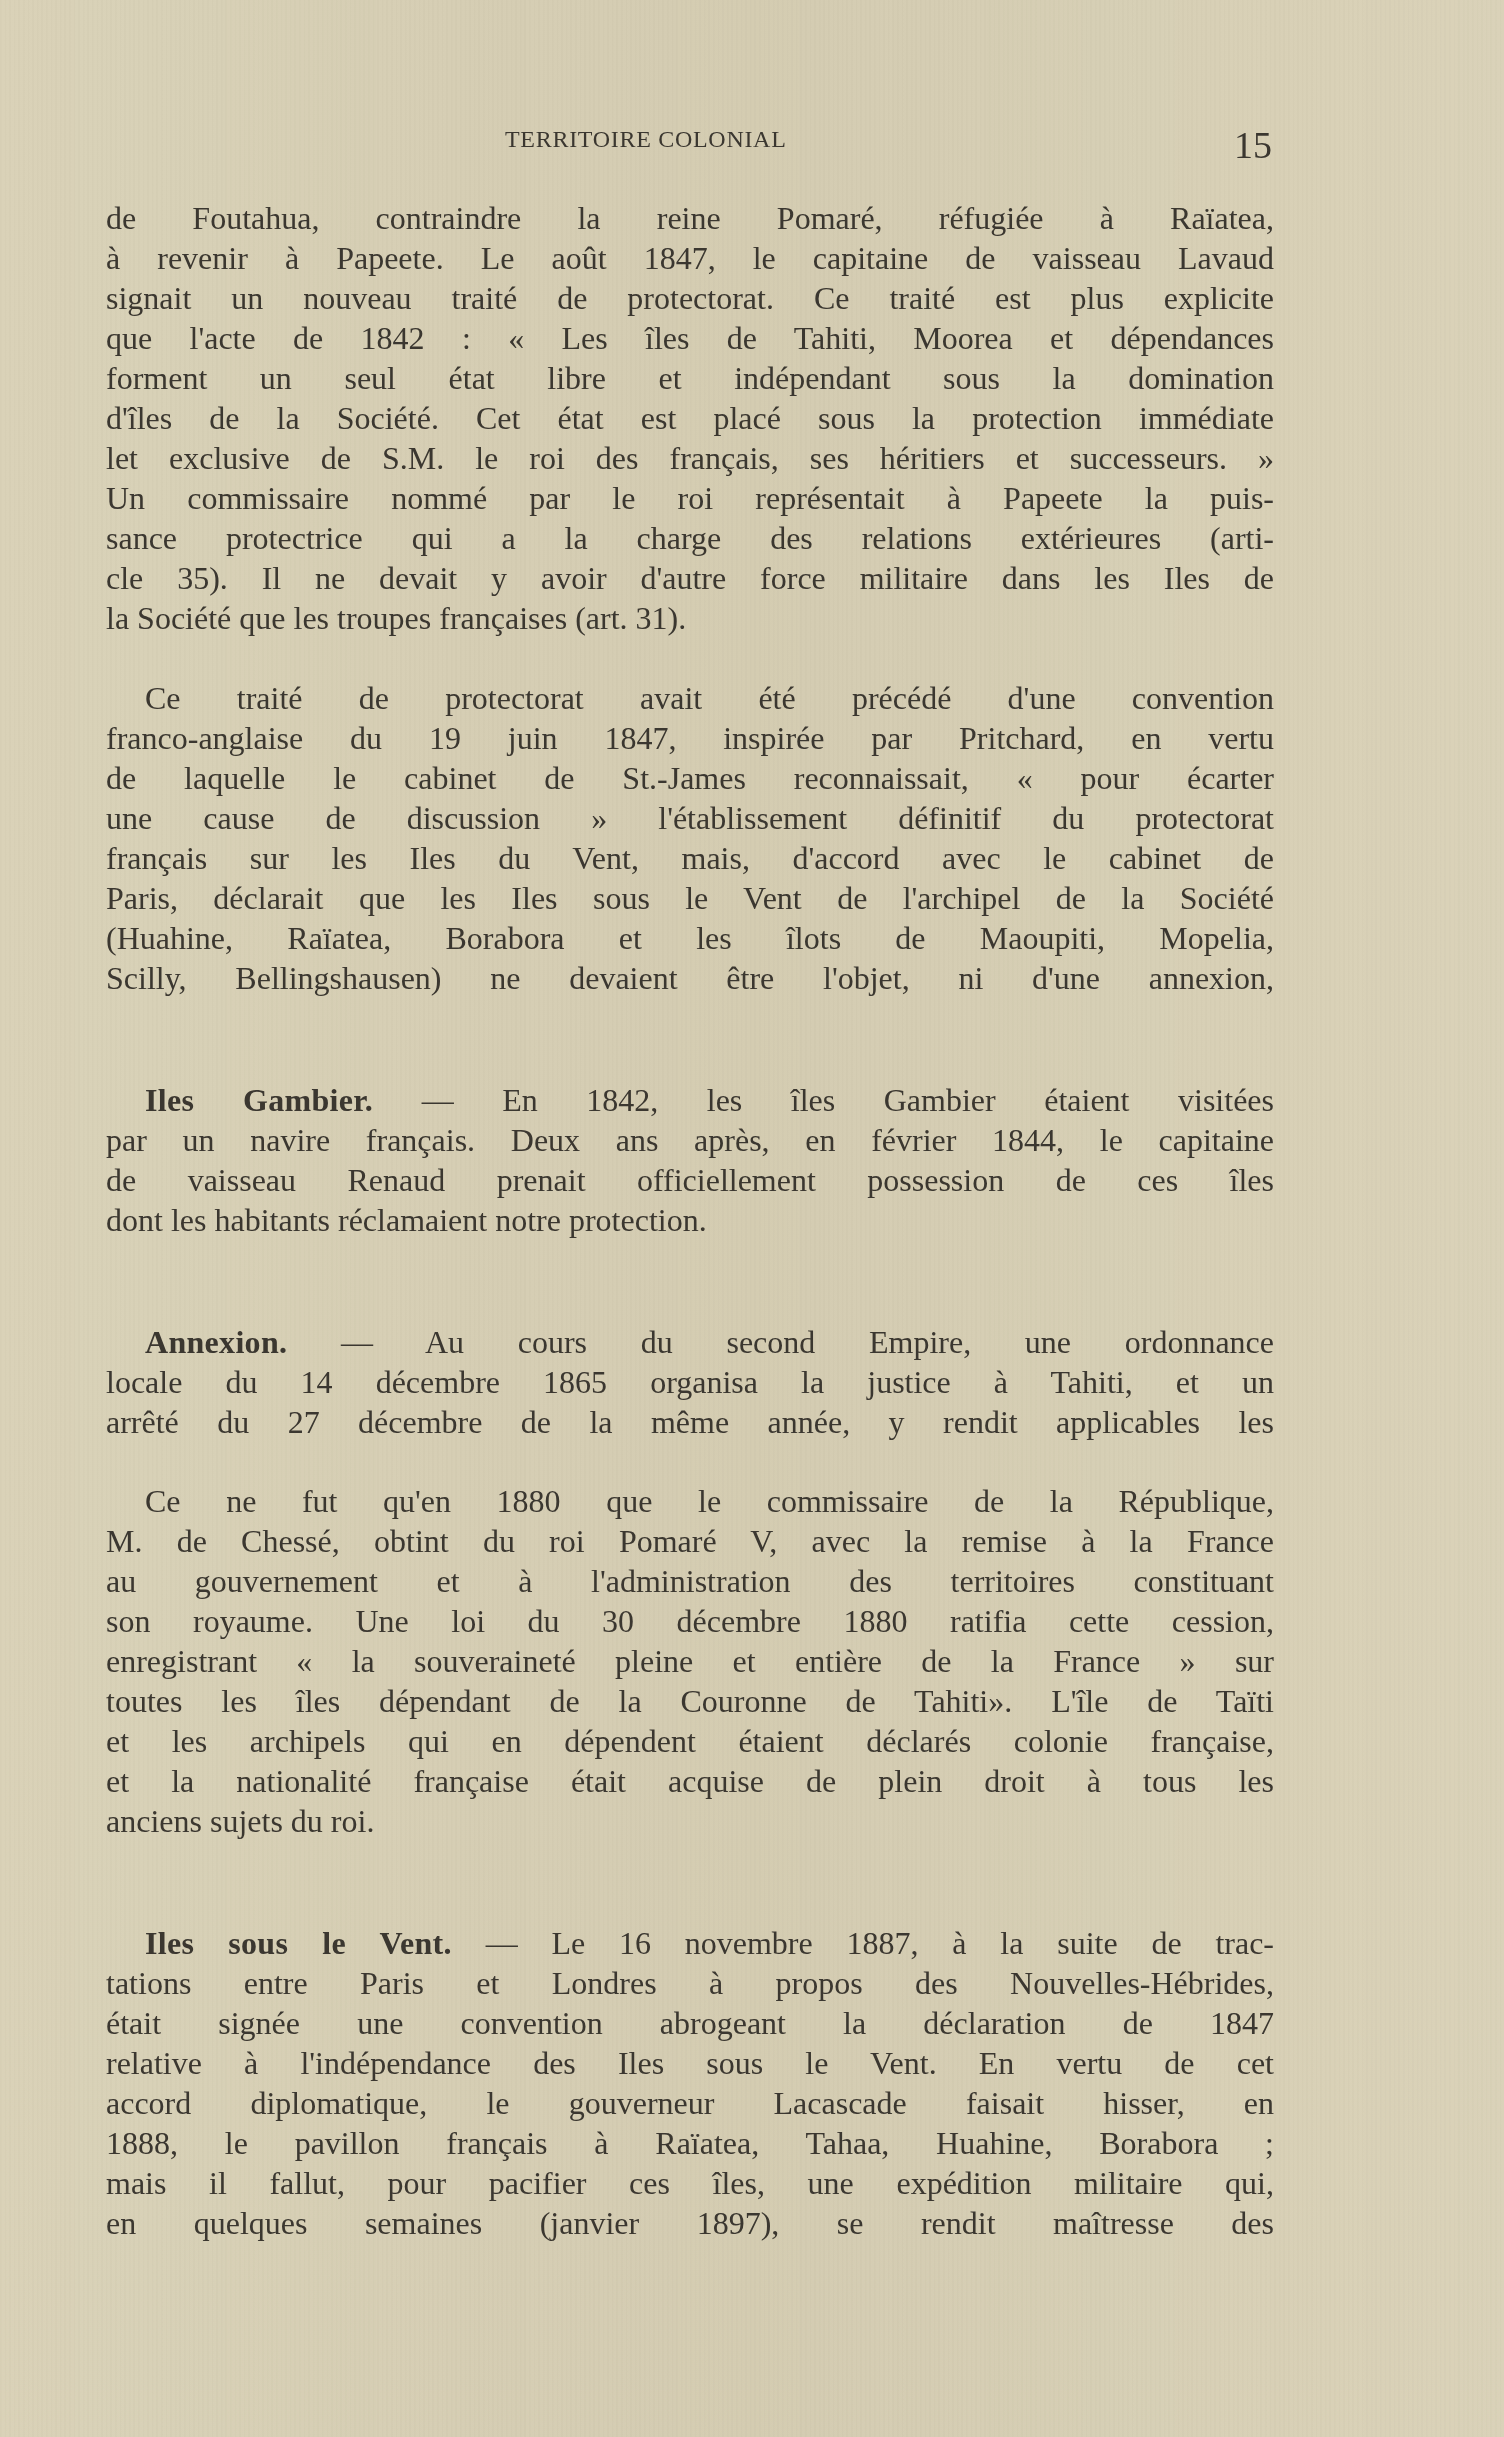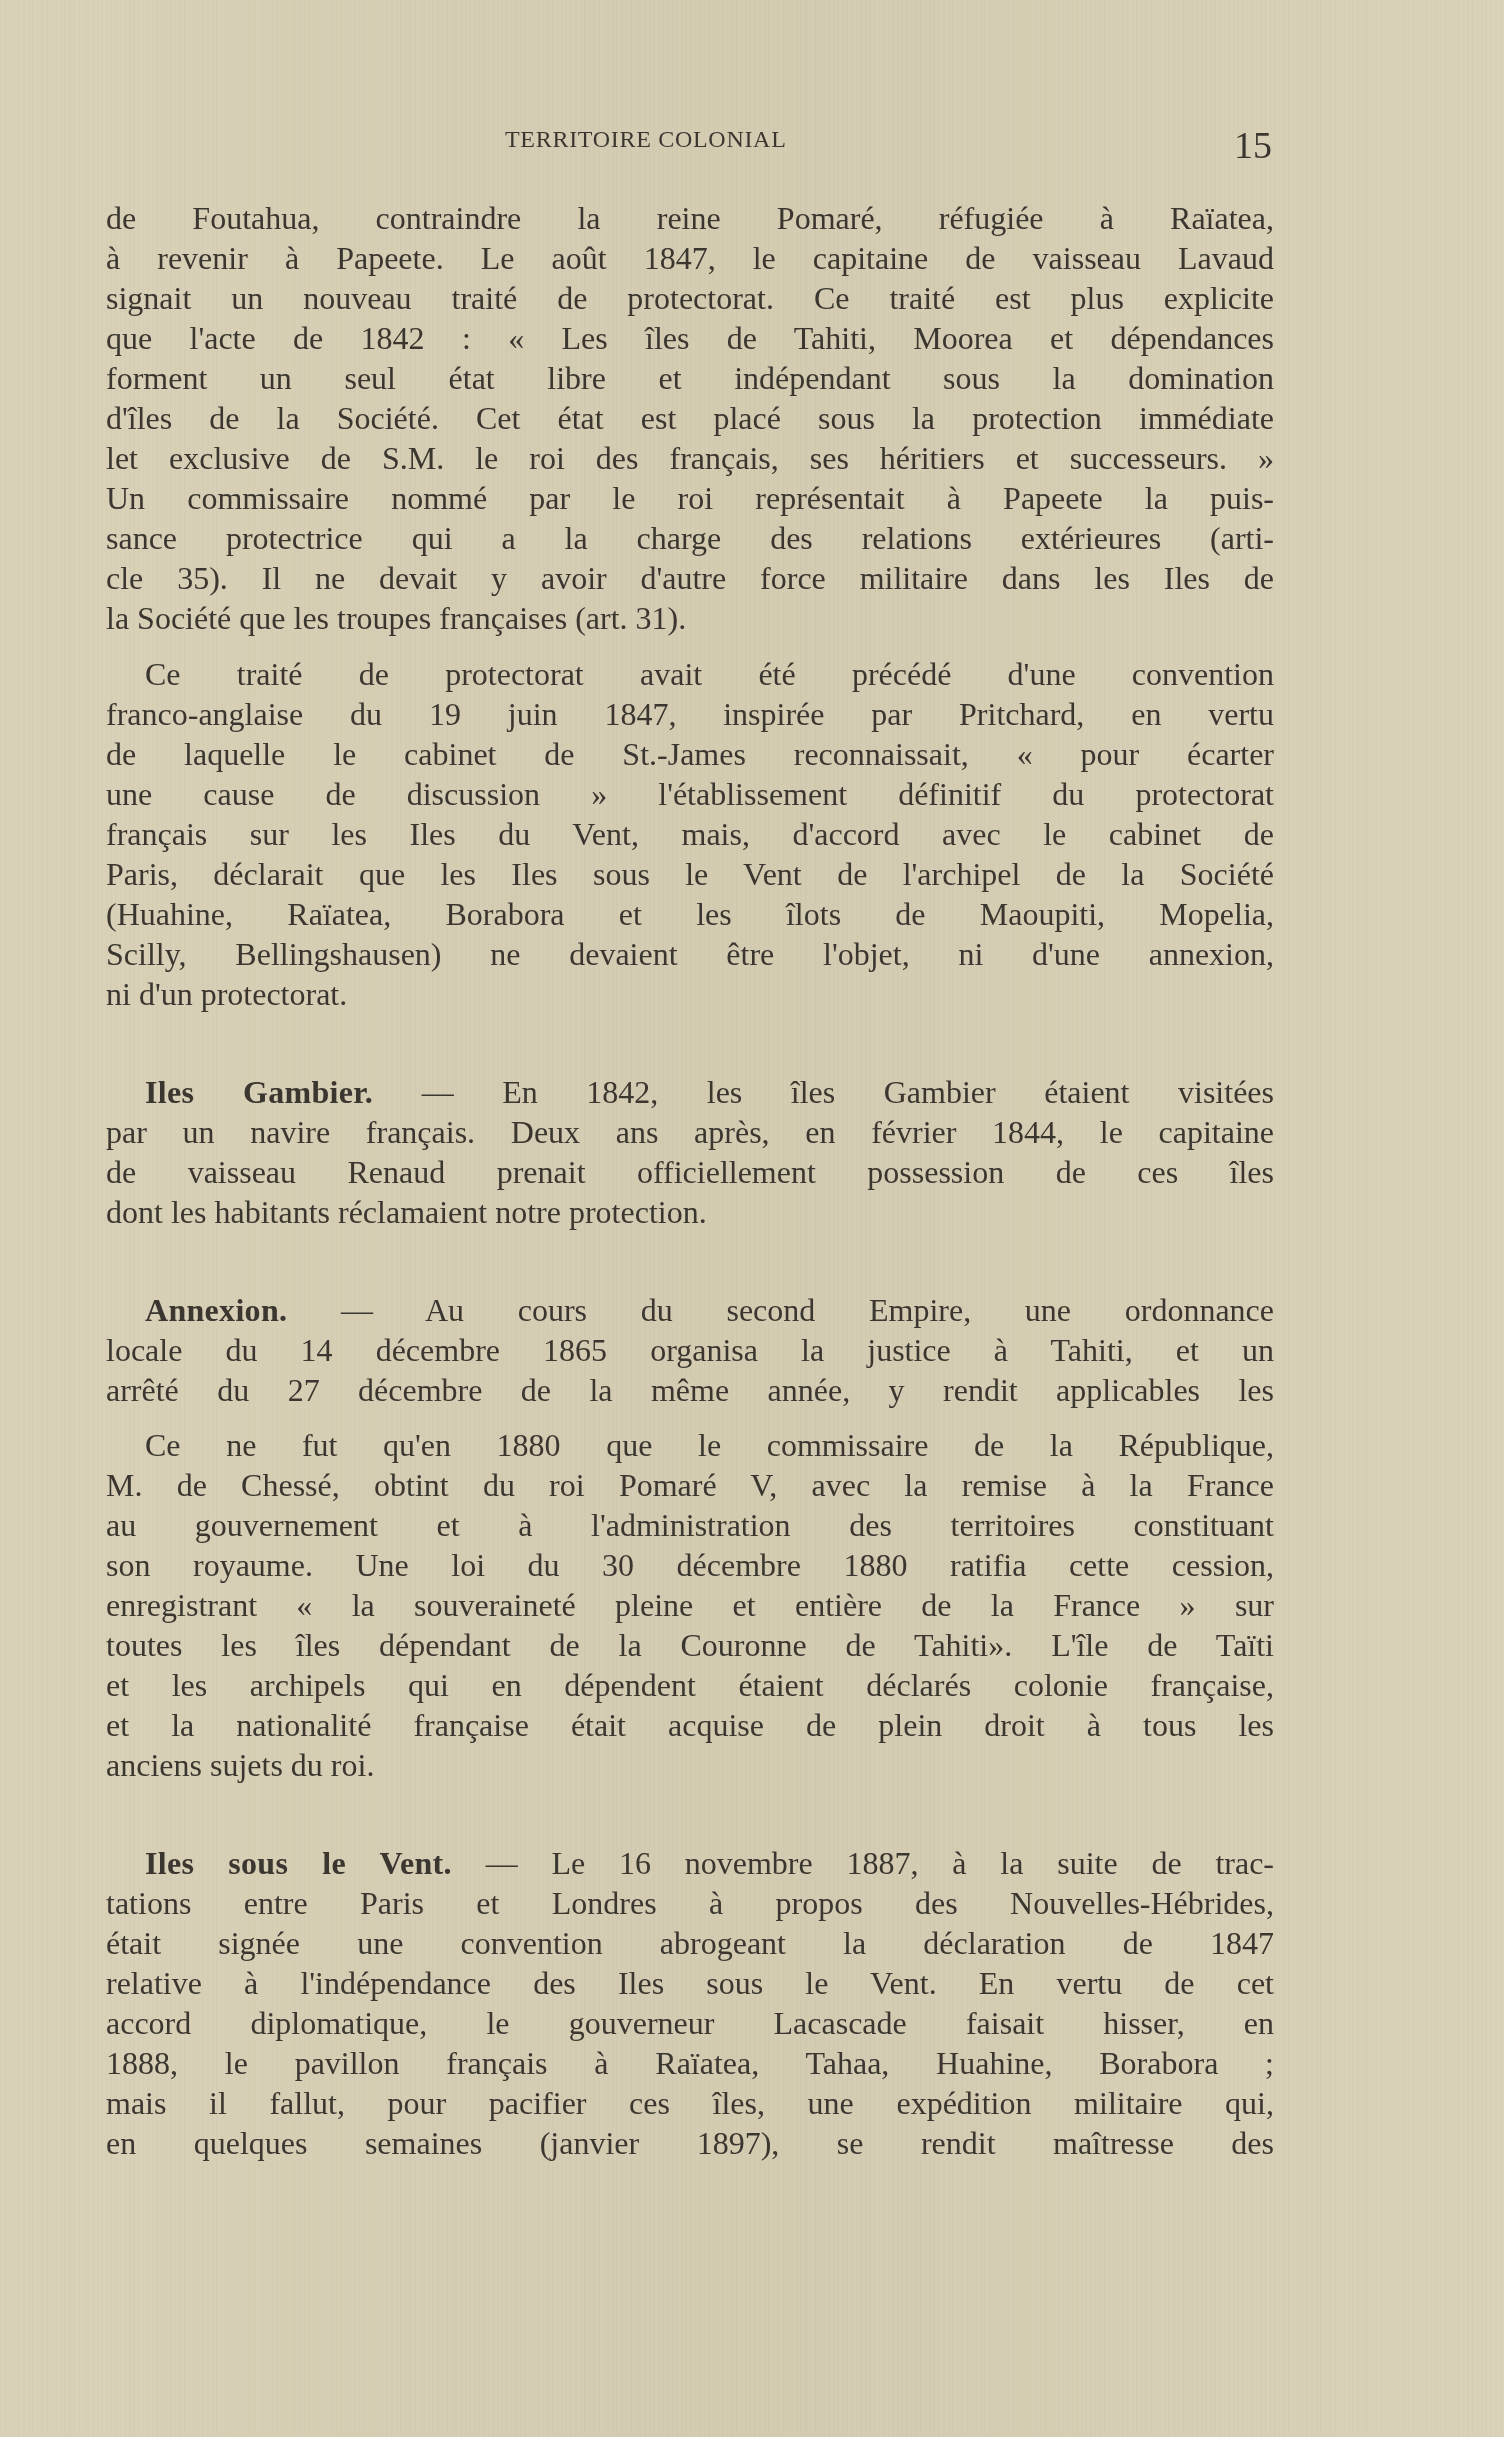--- a/index.html
+++ b/index.html
@@ -70,20 +70,21 @@
       text-align: justify;
       text-align-last: justify;
       white-space: nowrap;
       height: 40px;
     }
     .para .line.last {
       text-align-last: left;
     }
     .indent {
       padding-left: 39px;
+      margin-top: 24px;
     }
     .gap-small { height: 15.7px; }
     .gap-section { height: 58px; }
     .section-head {
       font-weight: bold;
       letter-spacing: 0.3px;
     }
   </style>
 </head>
 <body>
@@ -115,21 +116,20 @@
 
     <p class="para">
       <span class="line indent">Ce traité de protectorat avait été précédé d'une convention</span>
       <span class="line">franco-anglaise du 19 juin 1847, inspirée par Pritchard, en vertu</span>
       <span class="line">de laquelle le cabinet de St.-James reconnaissait, « pour écarter</span>
       <span class="line">une cause de discussion » l'établissement définitif du protectorat</span>
       <span class="line">français sur les Iles du Vent, mais, d'accord avec le cabinet de</span>
       <span class="line">Paris, déclarait que les Iles sous le Vent de l'archipel de la Société</span>
       <span class="line">(Huahine, Raïatea, Borabora et les îlots de Maoupiti, Mopelia,</span>
       <span class="line">Scilly, Bellingshausen) ne devaient être l'objet, ni d'une annexion,</span>
-      <span class="line last">ni d'un protectorat.</span>
     </p>
 
     <div class="gap-section"></div>
 
     <p class="para">
       <span class="line indent"><span class="section-head">Iles Gambier.</span> <span>—</span> <span>En 1842, les îles Gambier étaient visitées</span></span>
       <span class="line">par un navire français. Deux ans après, en février 1844, le capitaine</span>
       <span class="line">de vaisseau Renaud prenait officiellement possession de ces îles</span>
       <span class="line last">dont les habitants réclamaient notre protection.</span>
     </p>

